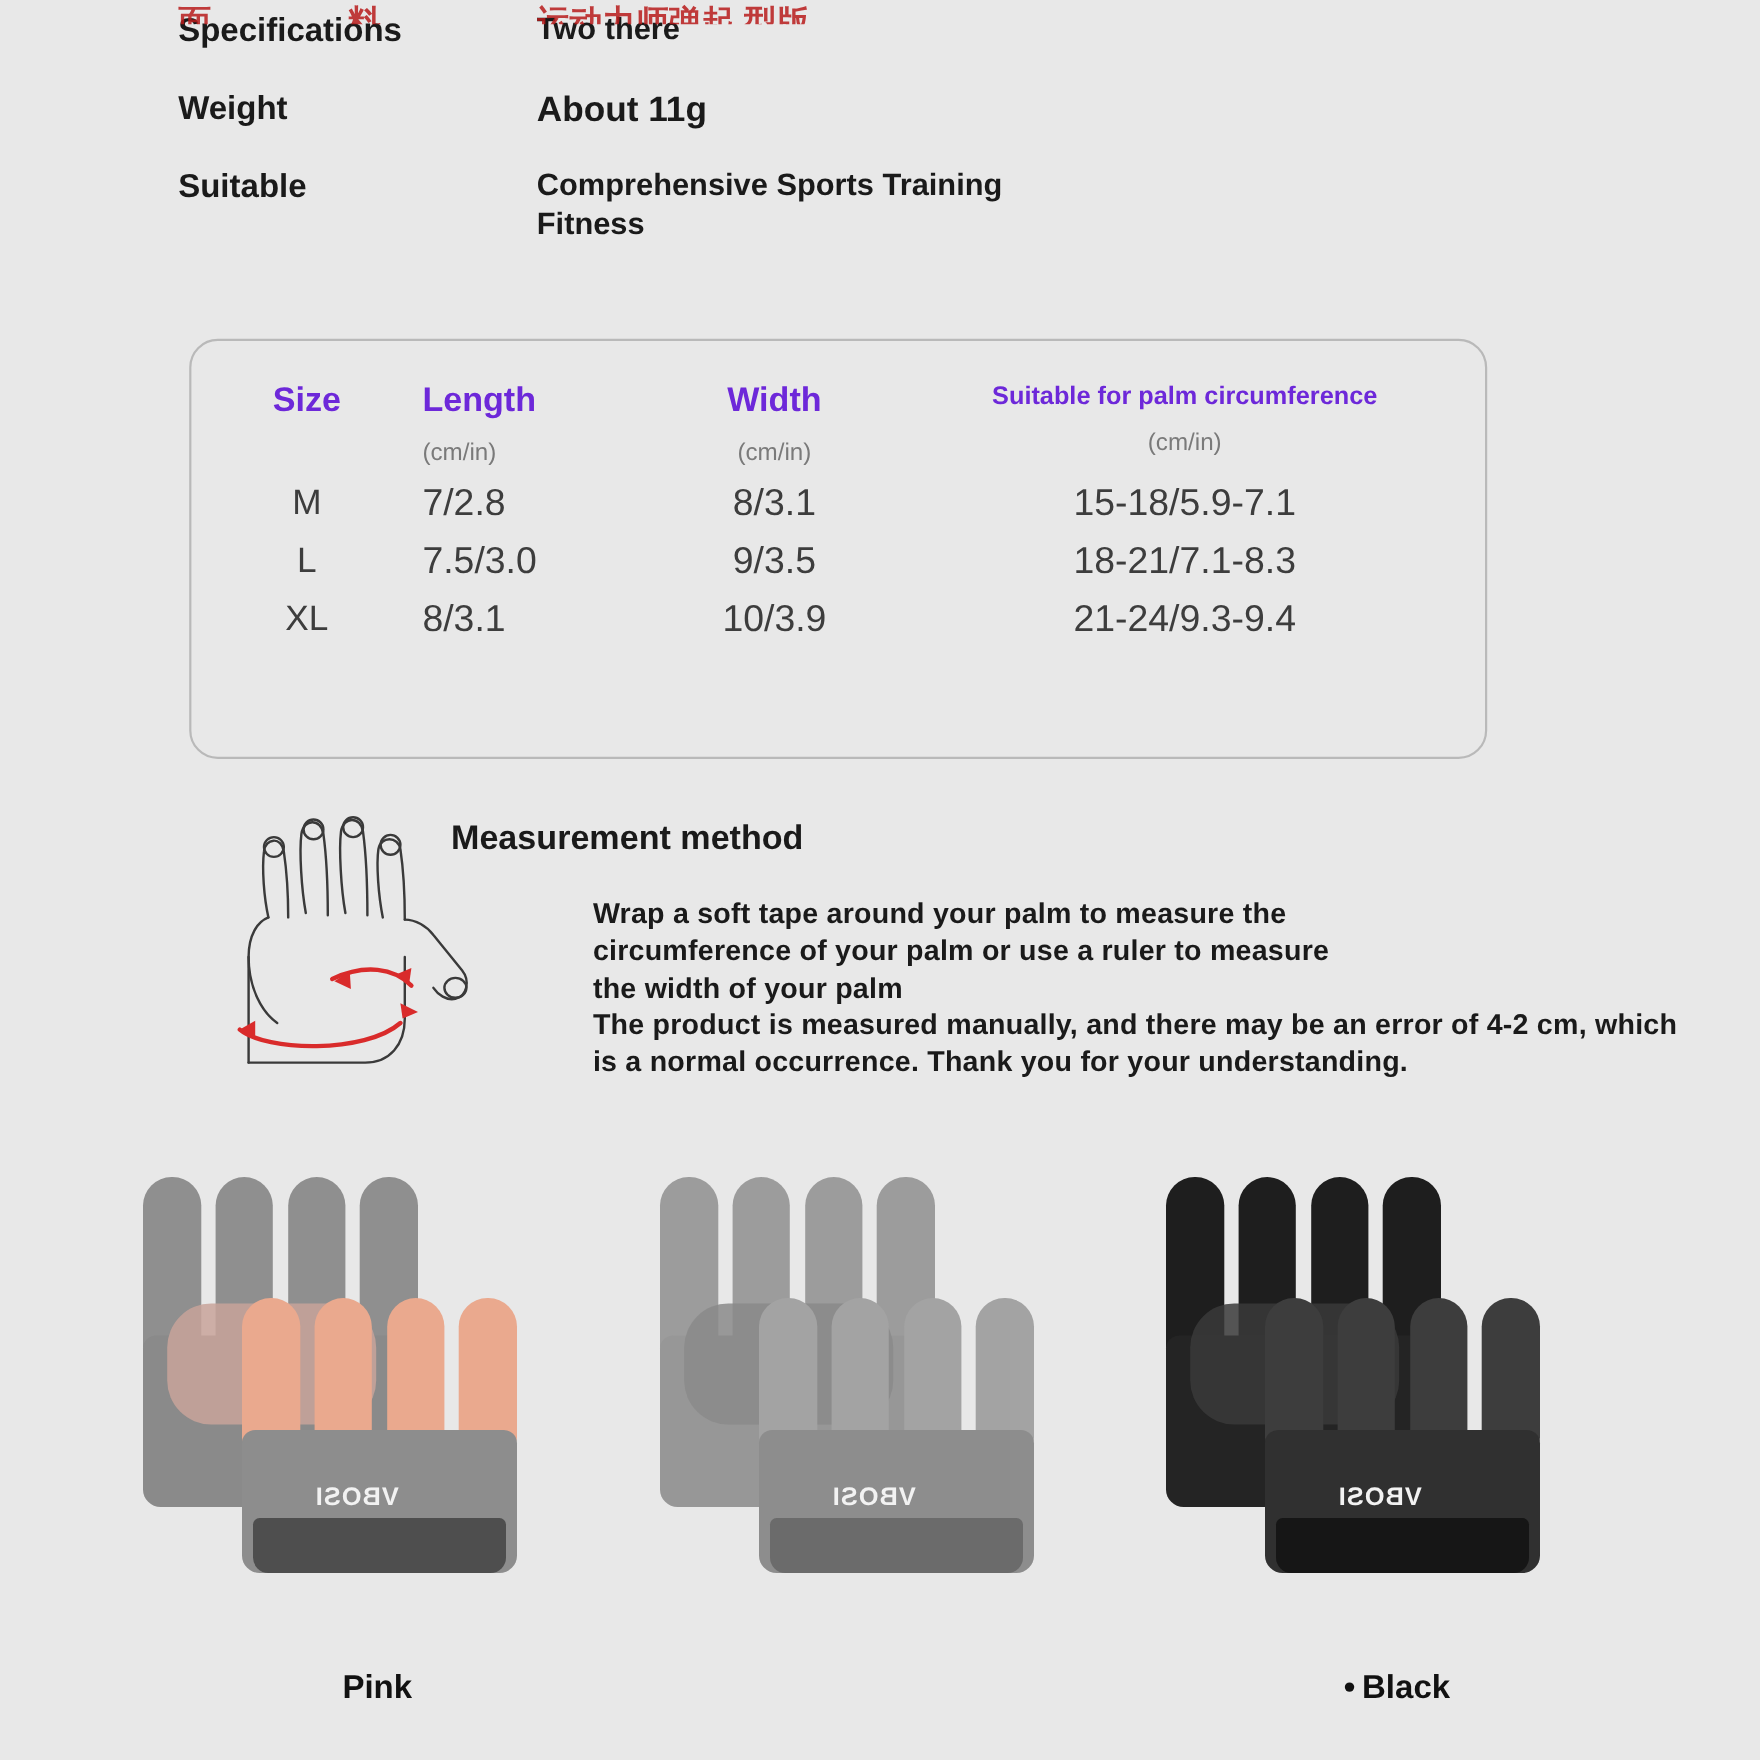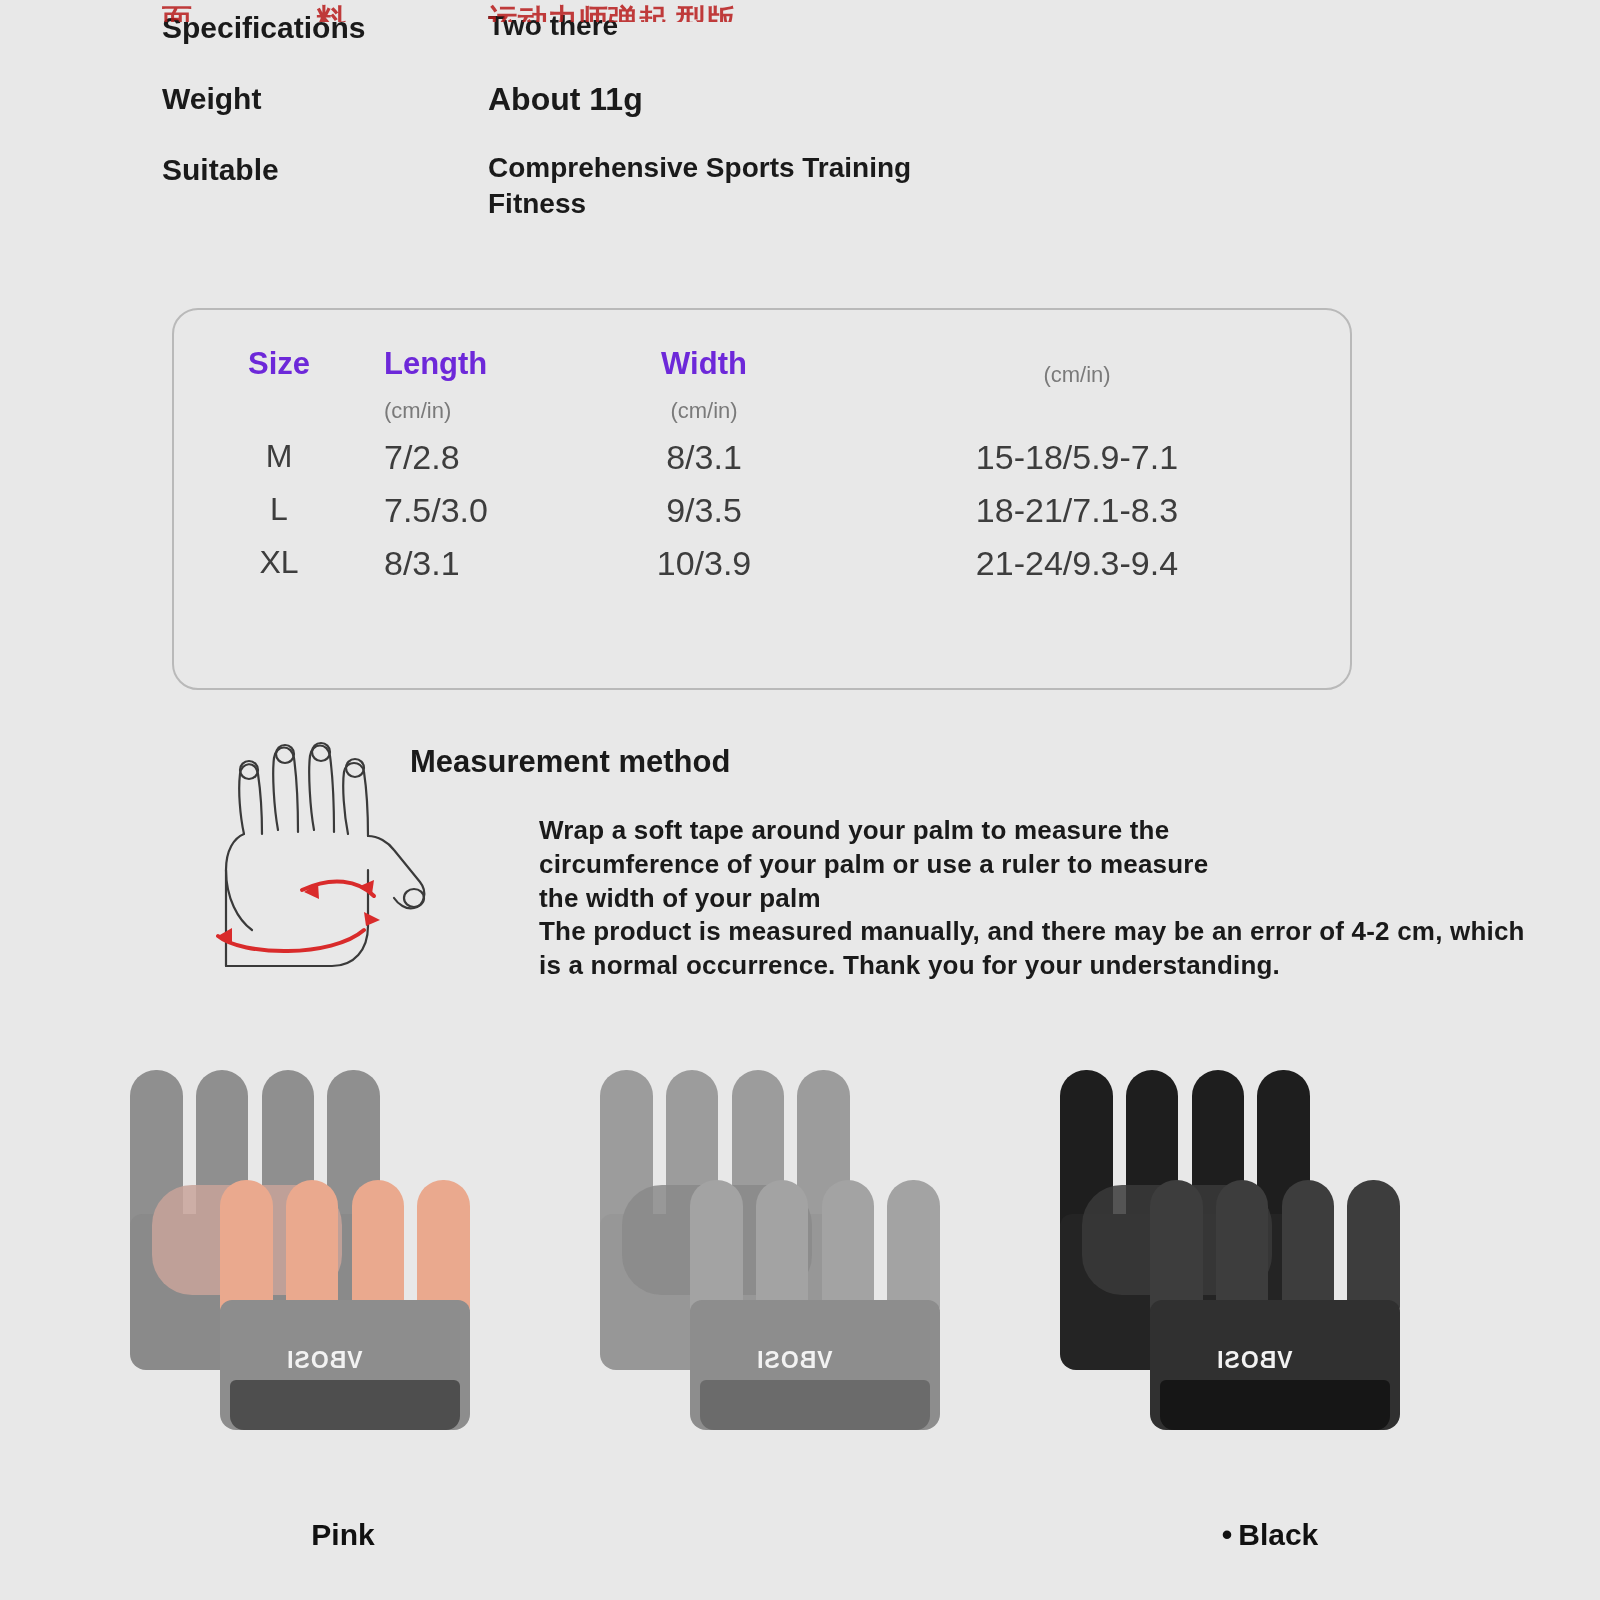--- a/index.html
+++ b/index.html
@@ -256,20 +256,21 @@
     </div>
     <div class="col-length">
       <div class="head-title">Length</div>
       <div class="head-unit">(cm/in)</div>
     </div>
     <div class="col-width">
       <div class="head-title">Width</div>
       <div class="head-unit">(cm/in)</div>
     </div>
     <div class="col-palm">
+      <div class="head-title small">Suitable for palm circumference</div>
       <div class="head-unit">(cm/in)</div>
     </div>
   </div>
 
   <div class="size-row">
     <div class="col-size">M</div>
     <div class="col-length">7/2.8</div>
     <div class="col-width">8/3.1</div>
     <div class="col-palm">15-18/5.9-7.1</div>
   </div>

